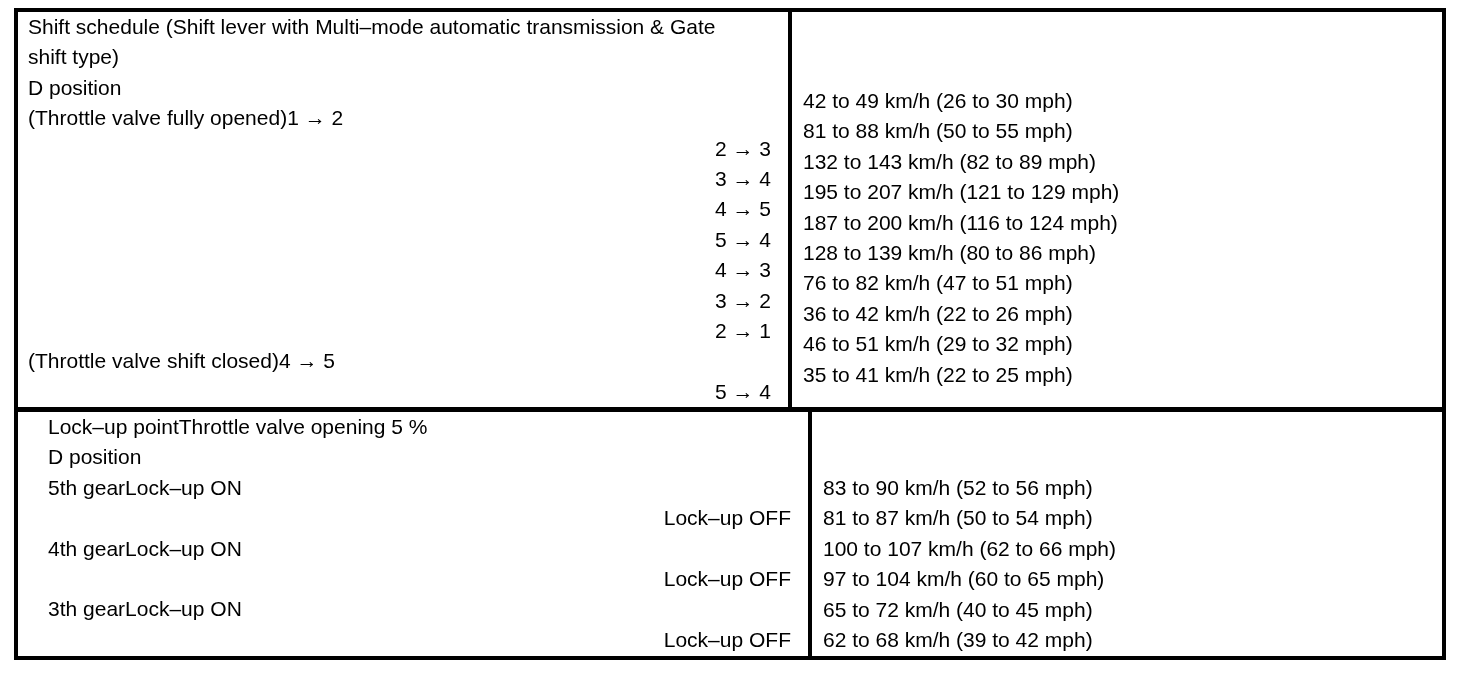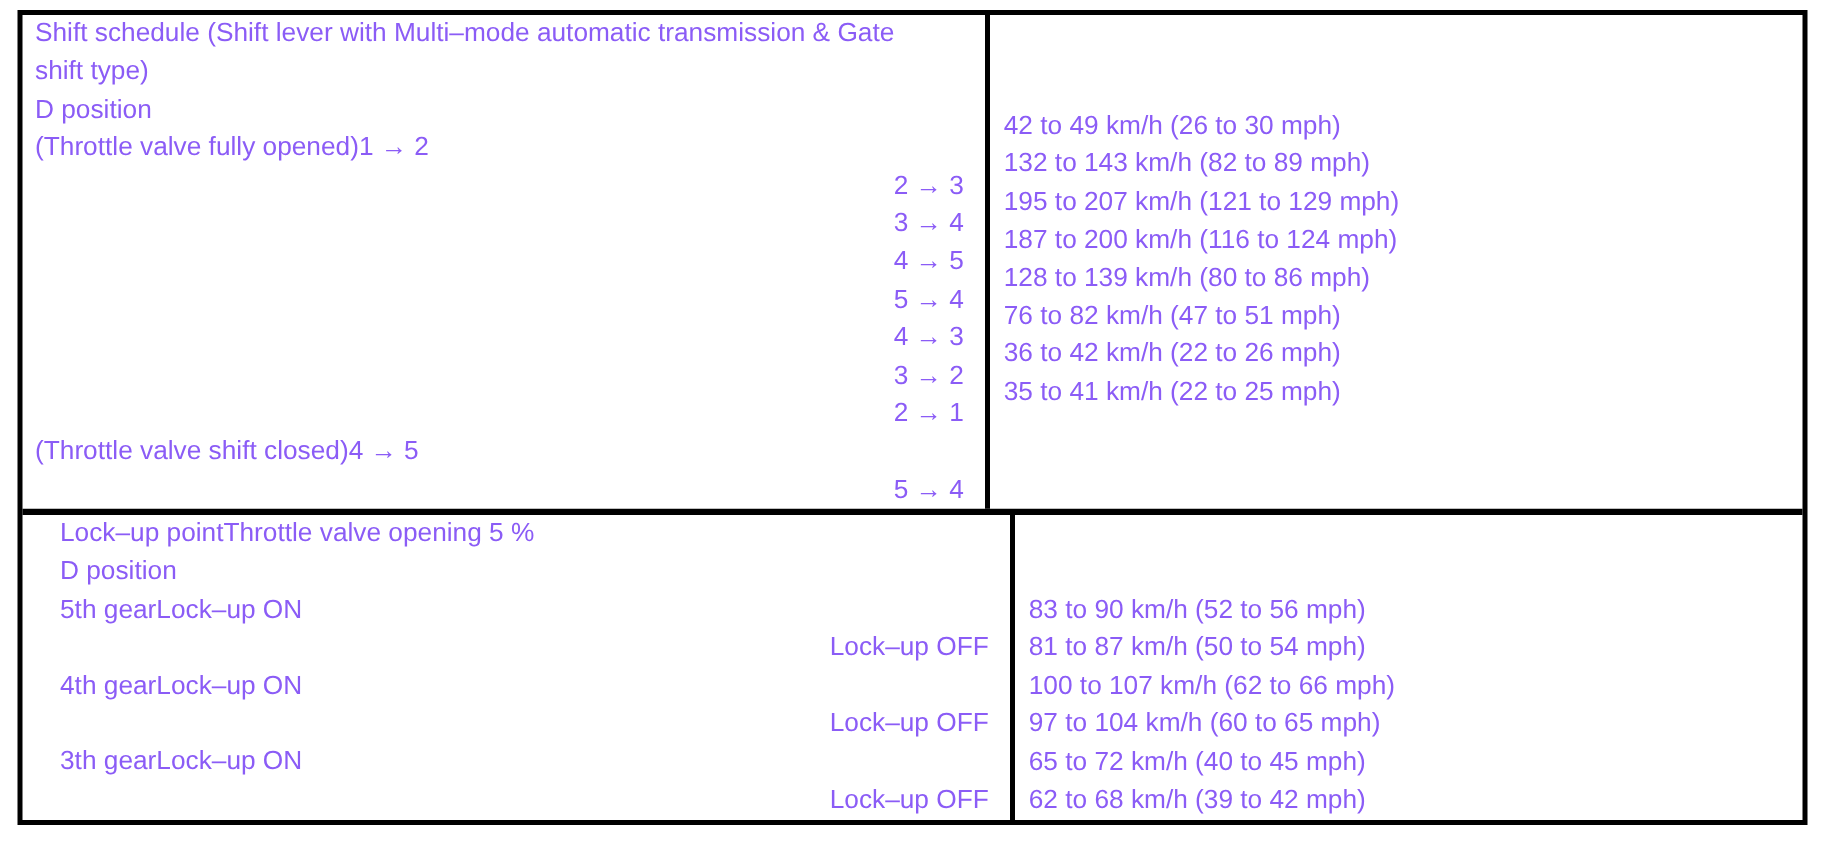--- a/index.html
+++ b/index.html
@@ -7,21 +7,21 @@
     padding: 0;
     background: #ffffff;
   }
   .page {
     position: relative;
     width: 1472px;
     height: 676px;
     background: #ffffff;
     font-family: "Liberation Sans", sans-serif;
     font-size: 21px;
-    color: #8b5cf6;
+    color: #000000;
     overflow: hidden;
   }
   .shift-table {
     position: absolute;
     left: 14px;
     top: 8px;
     width: 1432px;
     height: 652px;
     border: 4px solid #000000;
     box-sizing: border-box;
@@ -93,26 +93,28 @@
         <div class="line right-only">3 → 2</div>
         <div class="line right-only">2 → 1</div>
         <div class="line split">
           <span>(Throttle valve shift closed)</span>
           <span>4 → 5</span>
         </div>
         <div class="line right-only">5 → 4</div>
       </div>
       <div class="cell right speeds-1">
         <div class="line">42 to 49 km/h (26 to 30 mph)</div>
+        <div class="line">81 to 88 km/h (50 to 55 mph)</div>
         <div class="line">132 to 143 km/h (82 to 89 mph)</div>
         <div class="line">195 to 207 km/h (121 to 129 mph)</div>
         <div class="line">187 to 200 km/h (116 to 124 mph)</div>
         <div class="line">128 to 139 km/h (80 to 86 mph)</div>
         <div class="line">76 to 82 km/h (47 to 51 mph)</div>
         <div class="line">36 to 42 km/h (22 to 26 mph)</div>
+        <div class="line">46 to 51 km/h (29 to 32 mph)</div>
         <div class="line">35 to 41 km/h (22 to 25 mph)</div>
       </div>
     </div>
 
     <div class="trow section-2">
       <div class="cell left">
         <div class="line split">
           <span>Lock–up point</span>
           <span>Throttle valve opening 5 %</span>
         </div>

